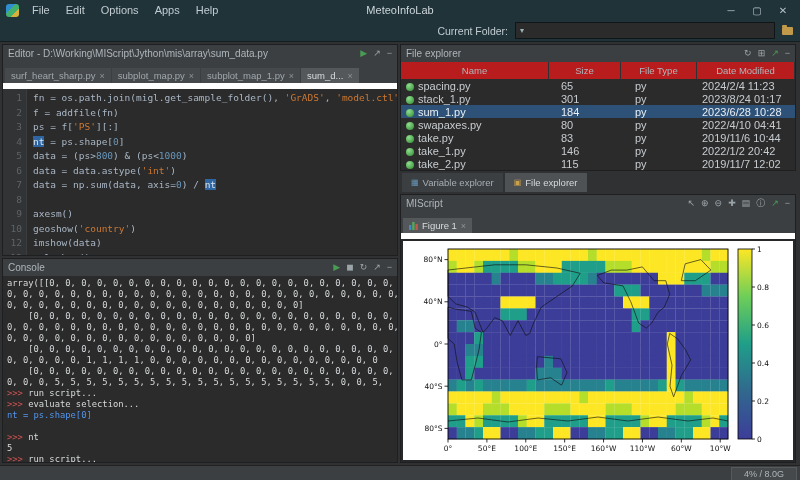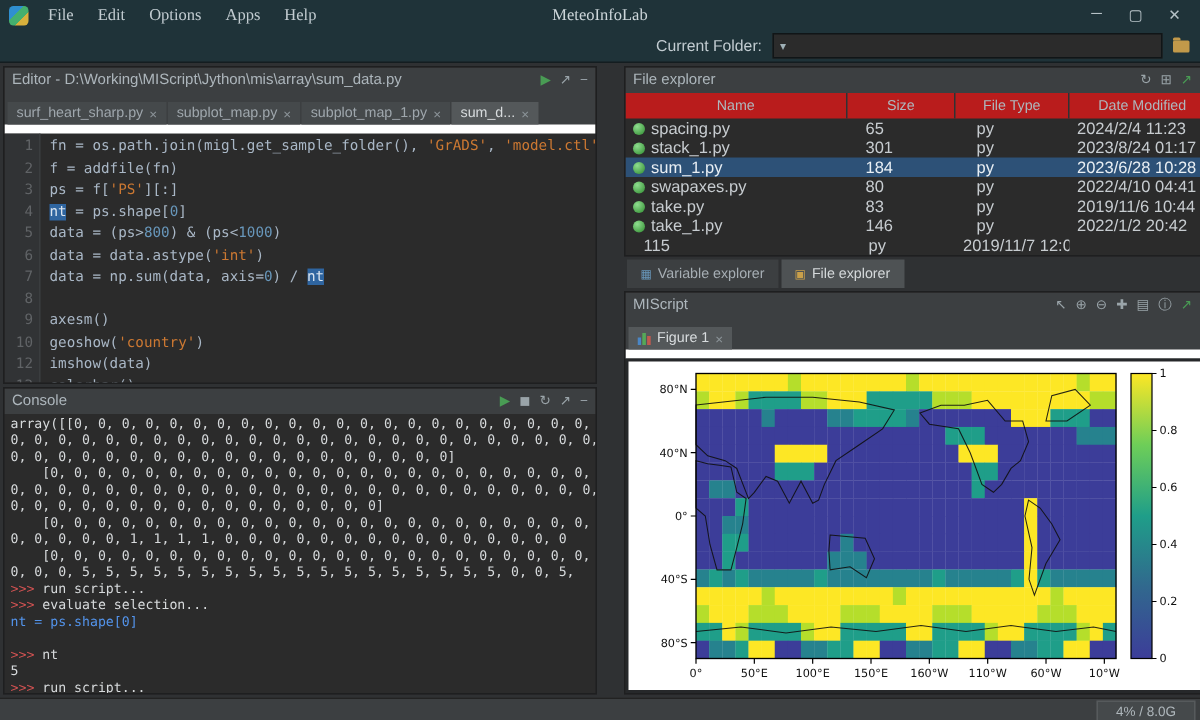--- a/index.html
+++ b/index.html
@@ -1,38 +1,38 @@
 <!DOCTYPE html>
 <html><head>
 <meta charset="utf-8">
 <style>
   html,body{margin:0;padding:0;}
   body{width:800px;height:480px;overflow:hidden;background:#2f3133;
        font-family:"Liberation Sans",sans-serif;color:#bbb;position:relative;}
   
   .menubar{height:20px;background:#1f3339;display:flex;align-items:center;
-           padding:0 4px;font-size:11px;color:#c2ccd1;position:relative;font-family:Liberation Serif, serif;}
+           padding:0 4px;font-size:11px;color:#c2ccd1;position:relative;}
   .logo{width:13px;height:13px;border-radius:3px;margin:0 5px 0 2px;
         background:linear-gradient(135deg,#2f8fd0 0 38%,#44b06e 38% 66%,#d8b13c 66%);}
   .menu-item{padding:1px 8px;}
   .mb-title{position:absolute;left:0;right:0;text-align:center;color:#cdd6da;pointer-events:none;}
   .wincontrols{margin-left:auto;display:flex;z-index:2;}
   .wc{width:26px;text-align:center;font-size:10px;color:#b6c2c7;}
   .pathbar{height:21px;background:#1f3339;border-bottom:1px solid #141d20;
            display:flex;align-items:center;justify-content:flex-end;gap:7px;
            padding:0 7px;font-size:10.5px;color:#c2ccd1;}
   .combo{display:flex;align-items:center;width:250px;height:15px;background:#2b2b2b;
          border:1px solid #101517;padding:0 4px;font-size:9.5px;color:#cfd8dc;}
   .combo-value{flex:1;white-space:nowrap;overflow:hidden;}
   .combo-arrow{color:#9fb0b6;font-size:8px;}
   .folder-glyph{width:11px;height:8px;background:#c1994a;position:relative;border-radius:1px;display:inline-block;}
   .folder-glyph::before{content:"";position:absolute;top:-2px;left:0;width:5px;height:2px;
         background:#c1994a;border-radius:1px 1px 0 0;}
   
-  .main{height:423px;box-sizing:border-box;display:flex;gap:18px;padding:2px;background:#2f3133;}
+  .main{height:423px;box-sizing:border-box;display:flex;gap:2px;padding:2px;background:#2f3133;}
   .col{display:flex;flex-direction:column;gap:2px;width:396px;min-width:396px;}
   .panel{background:#2b2b2b;border:1px solid #1e1f20;display:flex;flex-direction:column;overflow:hidden;box-sizing:border-box;}
   .phead{height:17px;min-height:17px;background:#3c3f41;display:flex;align-items:center;
          padding:0 5px;font-size:10px;color:#adb6bc;}
   .phead .ptitle{flex:1;white-space:nowrap;overflow:hidden;}
   .hicon{margin-left:6px;font-size:9px;color:#9aa4a9;line-height:1;}
   
   #editor-panel{height:212px;min-height:212px;}
   .tabsbar{height:19px;min-height:19px;background:#3c3f41;display:flex;align-items:flex-end;
            padding:2px 0 0 2px;gap:1px;border-bottom:6px solid #ffffff;}
@@ -224,20 +224,21 @@
             <span class="fcell" style="padding-left: 14px;">py</span>
             <span class="fcell">2019/11/6 10:44</span>
           </div>
           <div class="frow">
             <span class="fcell"><span class="pyicon"></span>take_1.py</span>
             <span class="fcell cSize">146</span>
             <span class="fcell" style="padding-left: 14px;">py</span>
             <span class="fcell">2022/1/2 20:42</span>
           </div>
           <div class="frow">
+            <span class="fcell"><span class="pyicon"></span>take_2.py</span>
             <span class="fcell cSize">115</span>
             <span class="fcell" style="padding-left: 14px;">py</span>
             <span class="fcell">2019/11/7 12:02</span>
           </div>
         </div>
     </div>
 
     <div class="xtabs" id="xtabs">
         <div class="xtab">
           <span class="xicon" style="color: rgb(104, 151, 187);">▦</span>

